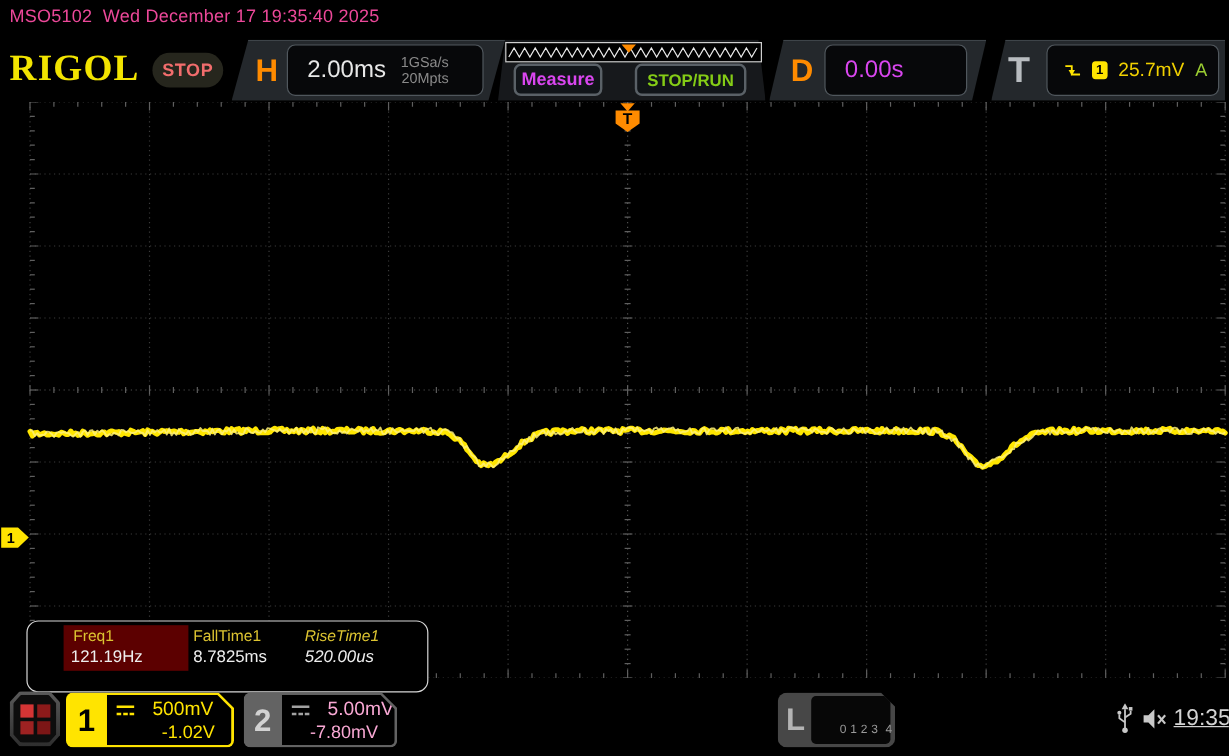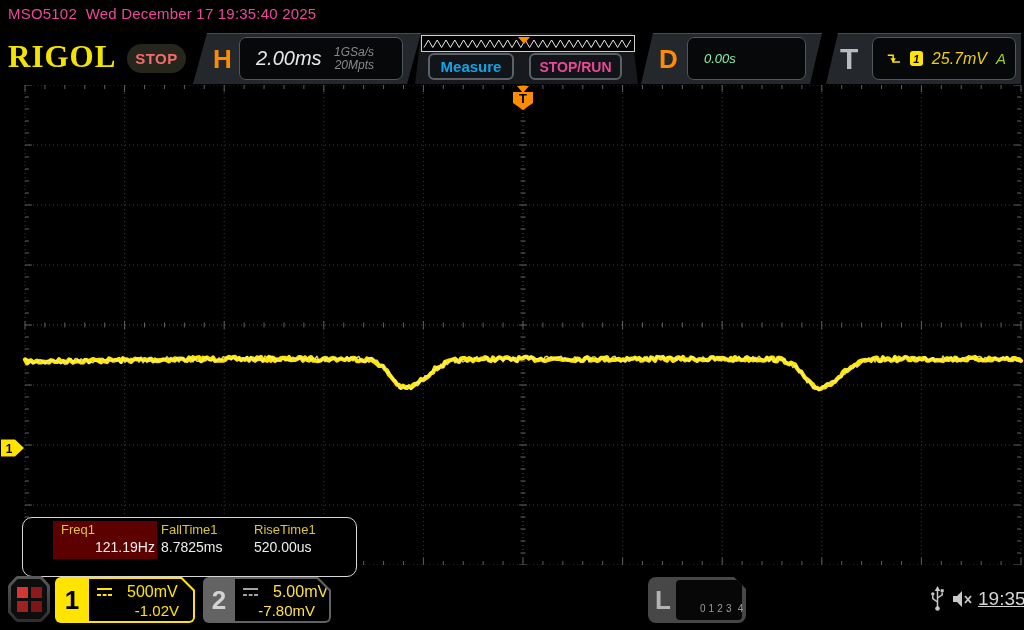--- a/index.html
+++ b/index.html
@@ -18,62 +18,62 @@
   .stop-oval { position:absolute; left:127px; top:44px; width:59px; height:29px;
                background:#26261d; border-radius:15px; display:flex; align-items:center;
                justify-content:center; color:#f26d6d; font-weight:bold; font-size:15px;
                letter-spacing:0.5px; }
   .tab { position:absolute; top:33px; height:51px; background:#24282c;
          box-shadow:inset 0 1px 0 #474d53; }
   .tab-letter { position:absolute; top:50%; transform:translateY(-50%);
                 font-weight:bold; }
   .inner-box { position:absolute; top:4px; bottom:4px; background:#07080a;
                border:1px solid #50575d; border-radius:7px; display:flex;
-               align-items:center;font-style:italic; }
+               align-items:center; }
   .h-tab { left:193px; width:228px; clip-path:polygon(14px 0,100% 0,calc(100% - 14px) 100%,0 100%); }
   .h-tab .tab-letter { left:20px; color:#ff8b00; font-size:26px; }
   .h-tab .inner-box { left:46px; right:18px; }
   .h-scale { color:#e8e8e8; font-size:20px; margin-left:16px; }
   .h-rate { margin-left:auto; margin-right:28px; text-align:right; color:#8a8a8a;
             font-size:12px; line-height:13px; }
   .center-panel { position:absolute; left:415px; top:33px; width:223px; height:51px;
                   background:#17191c; clip-path:polygon(6px 0,calc(100% - 6px) 0,100% 100%,0 100%); }
   .preview { position:absolute; left:421px; top:35px; width:214px; height:17px;
              background:#000; border:1px solid #cfcfcf; }
   .hdr-btn { position:absolute; top:53px; height:27px; background:#111519;
              border:2px solid #5a6167; border-radius:6px; display:flex; align-items:center;
              justify-content:center; font-weight:bold; cursor:pointer; }
-  .measure-btn { left:428px; width:86px; color:#0ea5e9; font-size:15px; }
-  .stoprun-btn { left:529px; width:93px; color:#ec4899; font-size:14px; }
+  .measure-btn { left:428px; width:74px; color:#d946ef; font-size:15px; }
+  .stoprun-btn { left:529px; width:93px; color:#84cc16; font-size:14px; }
   .d-tab { left:641px; width:181px; clip-path:polygon(12px 0,100% 0,calc(100% - 12px) 100%,0 100%); }
   .d-tab .tab-letter { left:18px; color:#ff8b00; font-size:26px; }
   .d-tab .inner-box { left:46px; right:16px; }
-  .d-value { color:#86efac; font-size:13px; margin-left:16px; }
+  .d-value { color:#d946ef; font-size:20px; margin-left:16px; }
   .t-tab { left:826px; width:195px; clip-path:polygon(12px 0,100% 0,100% 100%,0 100%); }
   .t-tab .tab-letter { left:14px; color:#b8bcc0; font-size:30px; }
   .t-tab .inner-box { left:46px; right:5px; gap:9px; }
   .trig-icon { margin-left:14px; }
   .trig-src-badge { width:17px; height:15px; background:#ffe400; border-radius:3px;
                     color:#000; font-size:11px; font-weight:bold; display:flex;
                     align-items:center; justify-content:center; }
   .trig-level { color:#f0d000; font-size:16px; }
   .trig-mode { margin-left:auto; margin-right:9px; color:#9acd32; font-size:15px; }
 
   
   #scope-area { position:absolute; left:0; top:85px; width:1024px; height:480px; }
 
   
   .meas-panel { position:absolute; left:22px; top:517px; width:335px; height:60px;
                 background:#000; border:1px solid #d8d8d8; border-radius:10px; }
   .meas-red { position:absolute; left:30px; top:3px; width:104px; height:38px;
               background:#5c0000; }
   .meas-label { position:absolute; top:4px; font-size:13px; color:#ddc431; }
   .meas-value { position:absolute; top:21px; font-size:14px; color:#eeeeee; }
-  .mc1 { left:38px; } .mc1v { left:36px;margin-left:36px; }
-  .mc2 { left:138px; } .mc3 { left:231px; }
+  .mc1 { left:38px; } .mc1v { left:36px; }
+  .mc2 { left:138px; } .mc3 { left:231px;font-style:italic; }
 
   
   .menu-btn { position:absolute; left:8px; top:576px; width:42px; height:46px;
               background:linear-gradient(#5a5a5a,#2e2e2e); border-radius:10px;
               clip-path:polygon(20% 0,80% 0,100% 20%,100% 80%,80% 100%,20% 100%,0 80%,0 20%); }
   .menu-btn-inner { position:absolute; inset:3px; background:#0d0d0d; border-radius:8px;
               clip-path:polygon(18% 0,82% 0,100% 18%,100% 82%,82% 100%,18% 100%,0 82%,0 18%);
               display:grid; grid-template-columns:11px 11px; grid-template-rows:11px 11px;
               gap:3px; align-content:center; justify-content:center; }
   .sq1{background:#d43535;} .sq2{background:#8c1a1a;} .sq3{background:#9e2222;} .sq4{background:#7c1616;}
@@ -89,21 +89,21 @@
   .ch2 .ch-badge { color:#d2d2d2; width:32px; }
   .ch-body { position:absolute; top:2px; bottom:2px; right:2px;
              background:#000; border-radius:0 4px 4px 0;
              clip-path:polygon(0 0,calc(100% - 12px) 0,100% 12px,100% 100%,0 100%); }
   .ch1 .ch-body { left:34px; }
   .ch2 .ch-body { left:32px; }
   .ch-row1 { position:absolute; left:8px; top:4px; display:flex; align-items:center; gap:15px;
              font-size:16px; }
   .ch-row2 { position:absolute; right:14px; top:23px; font-size:15px;margin-left:28px; }
   .ch1 .ch-row1, .ch1 .ch-row2 { color:#ffe400; }
-  .ch2 .ch-row1, .ch2 .ch-row2 { color:#fde047; }
+  .ch2 .ch-row1, .ch2 .ch-row2 { color:#f9a8d4; }
 
   .la-panel { position:absolute; left:648px; top:577px; width:98px; height:46px;
               background:#474747; border-radius:8px;
               clip-path:polygon(0 0,calc(100% - 12px) 0,100% 12px,100% 100%,0 100%); }
   .la-letter { position:absolute; left:7px; top:50%; transform:translateY(-50%);
                color:#b4b4b4; font-size:26px; font-weight:bold; }
   .la-body { position:absolute; left:28px; top:3px; right:4px; bottom:3px; background:#070707;
              border-radius:4px; color:#9a9a9a; font-size:10px; line-height:19px;
              padding-left:6px; white-space:pre; letter-spacing:0.2px; }
 

